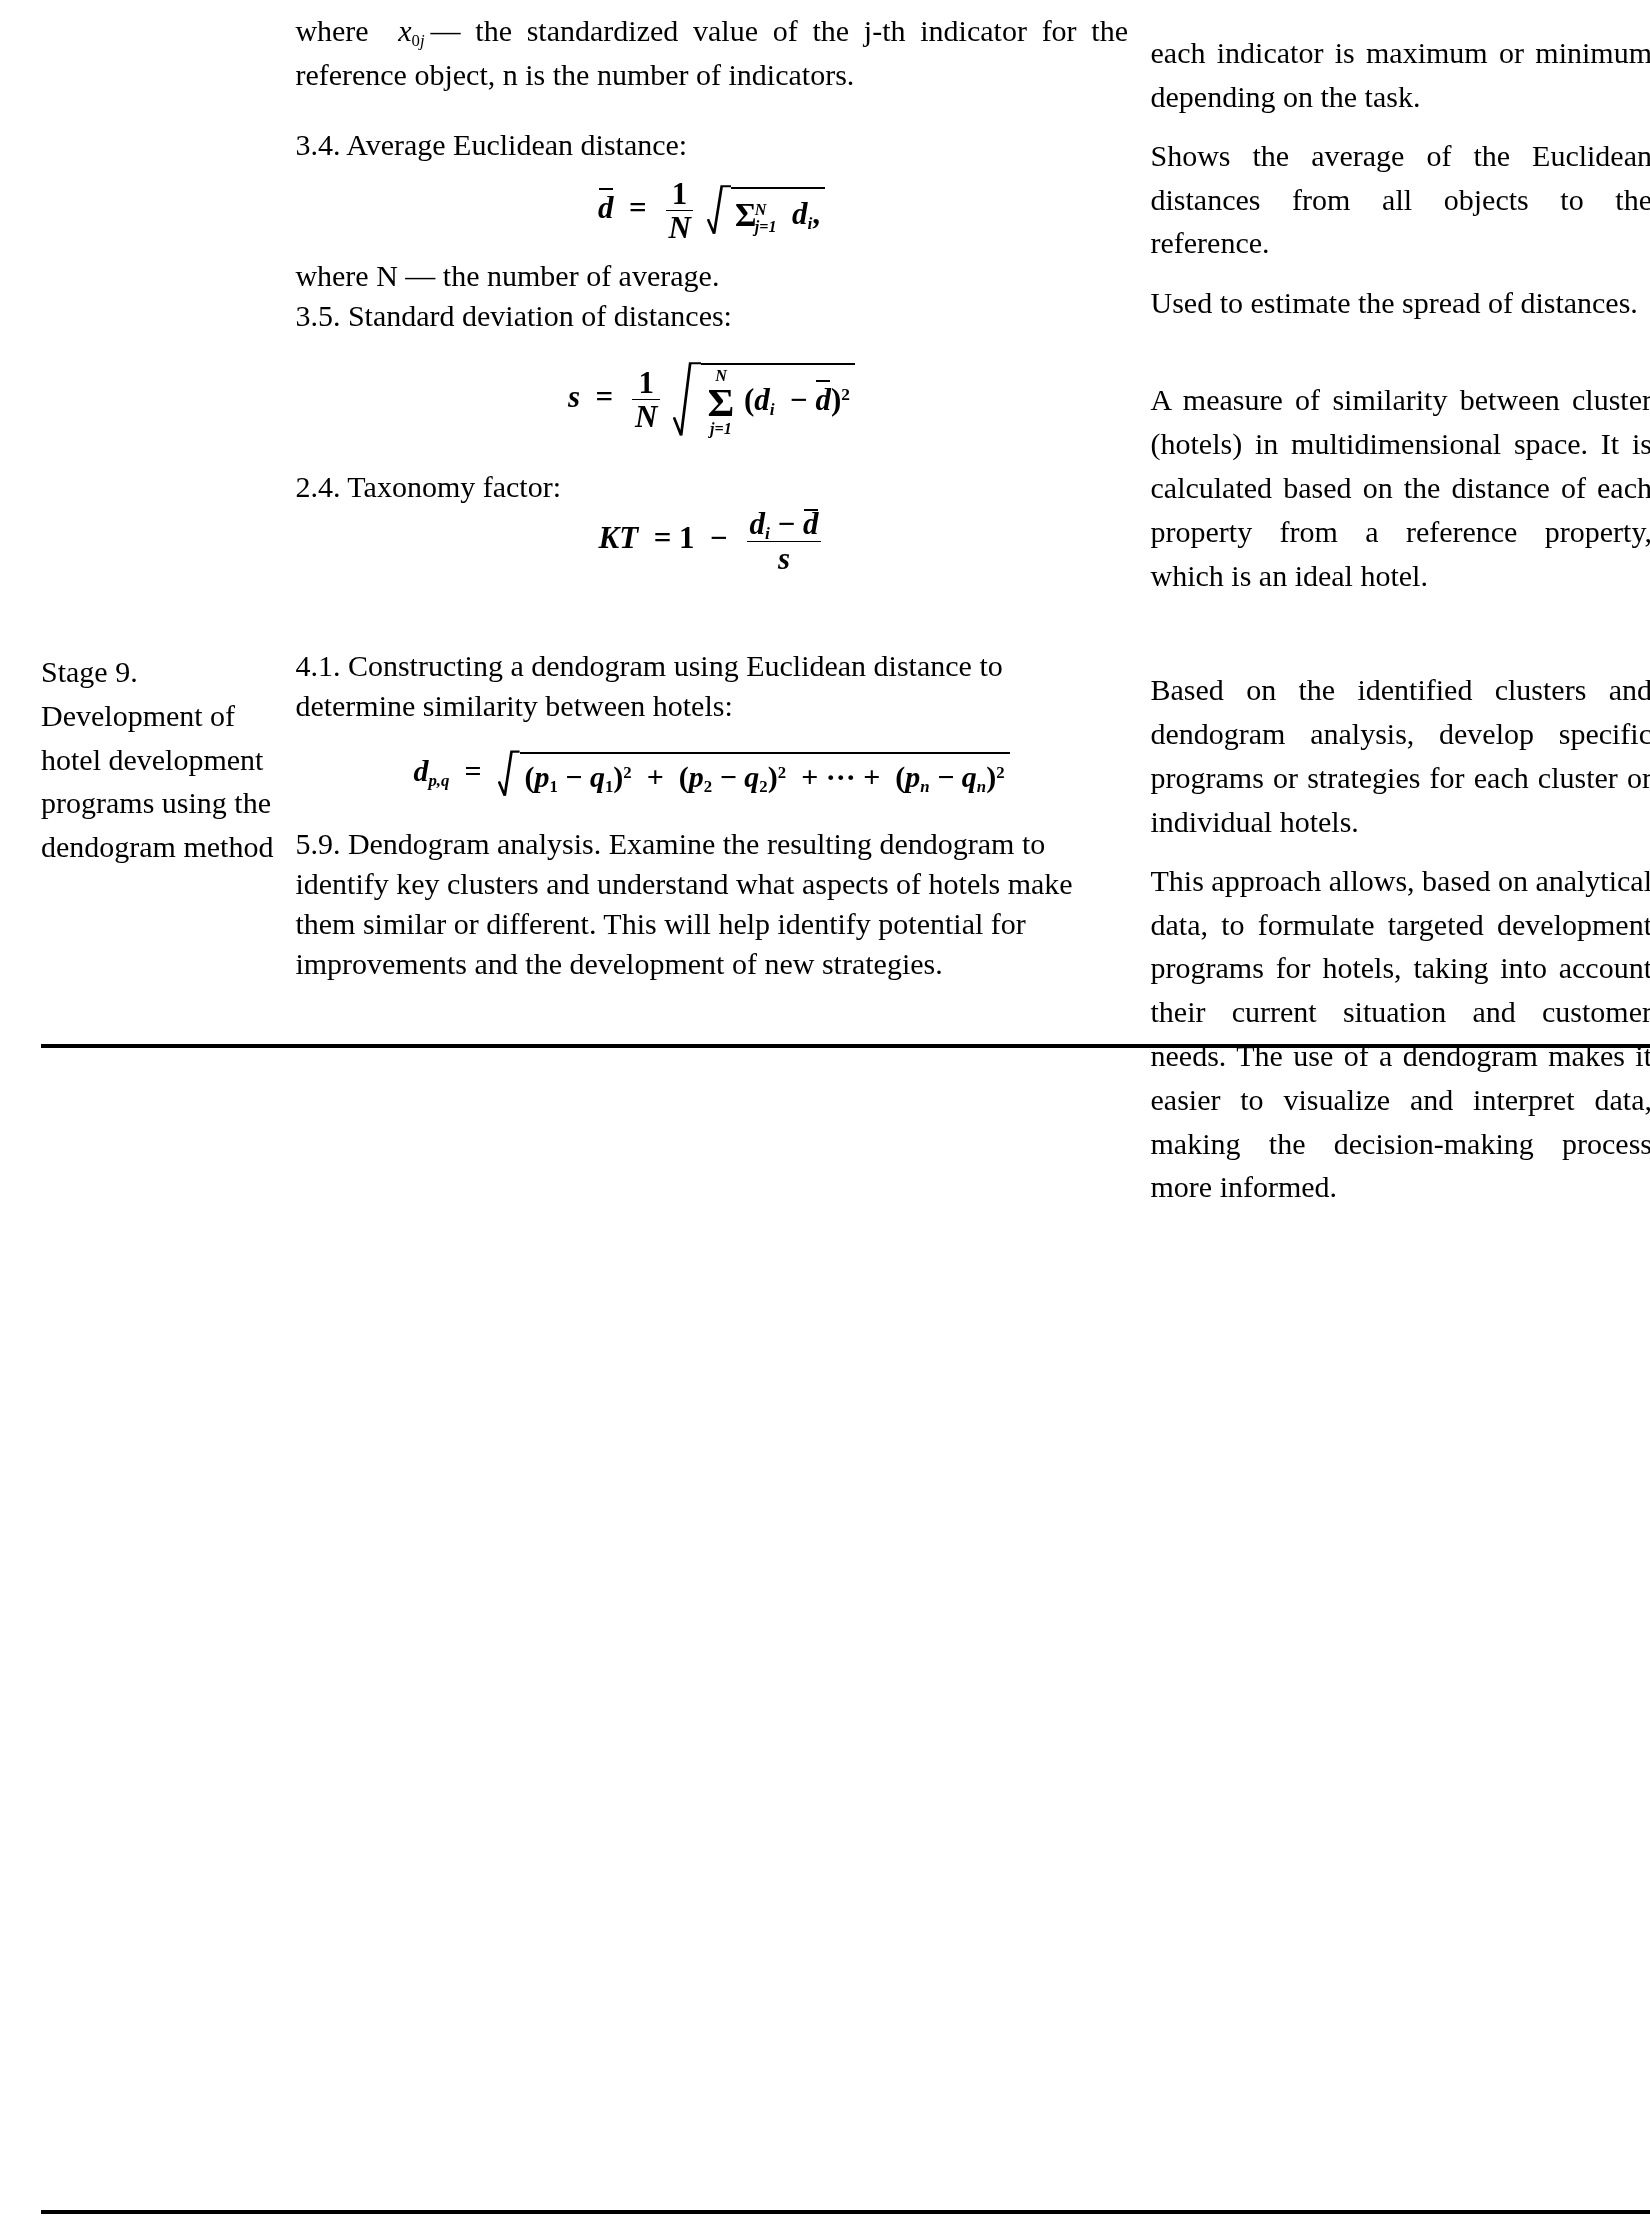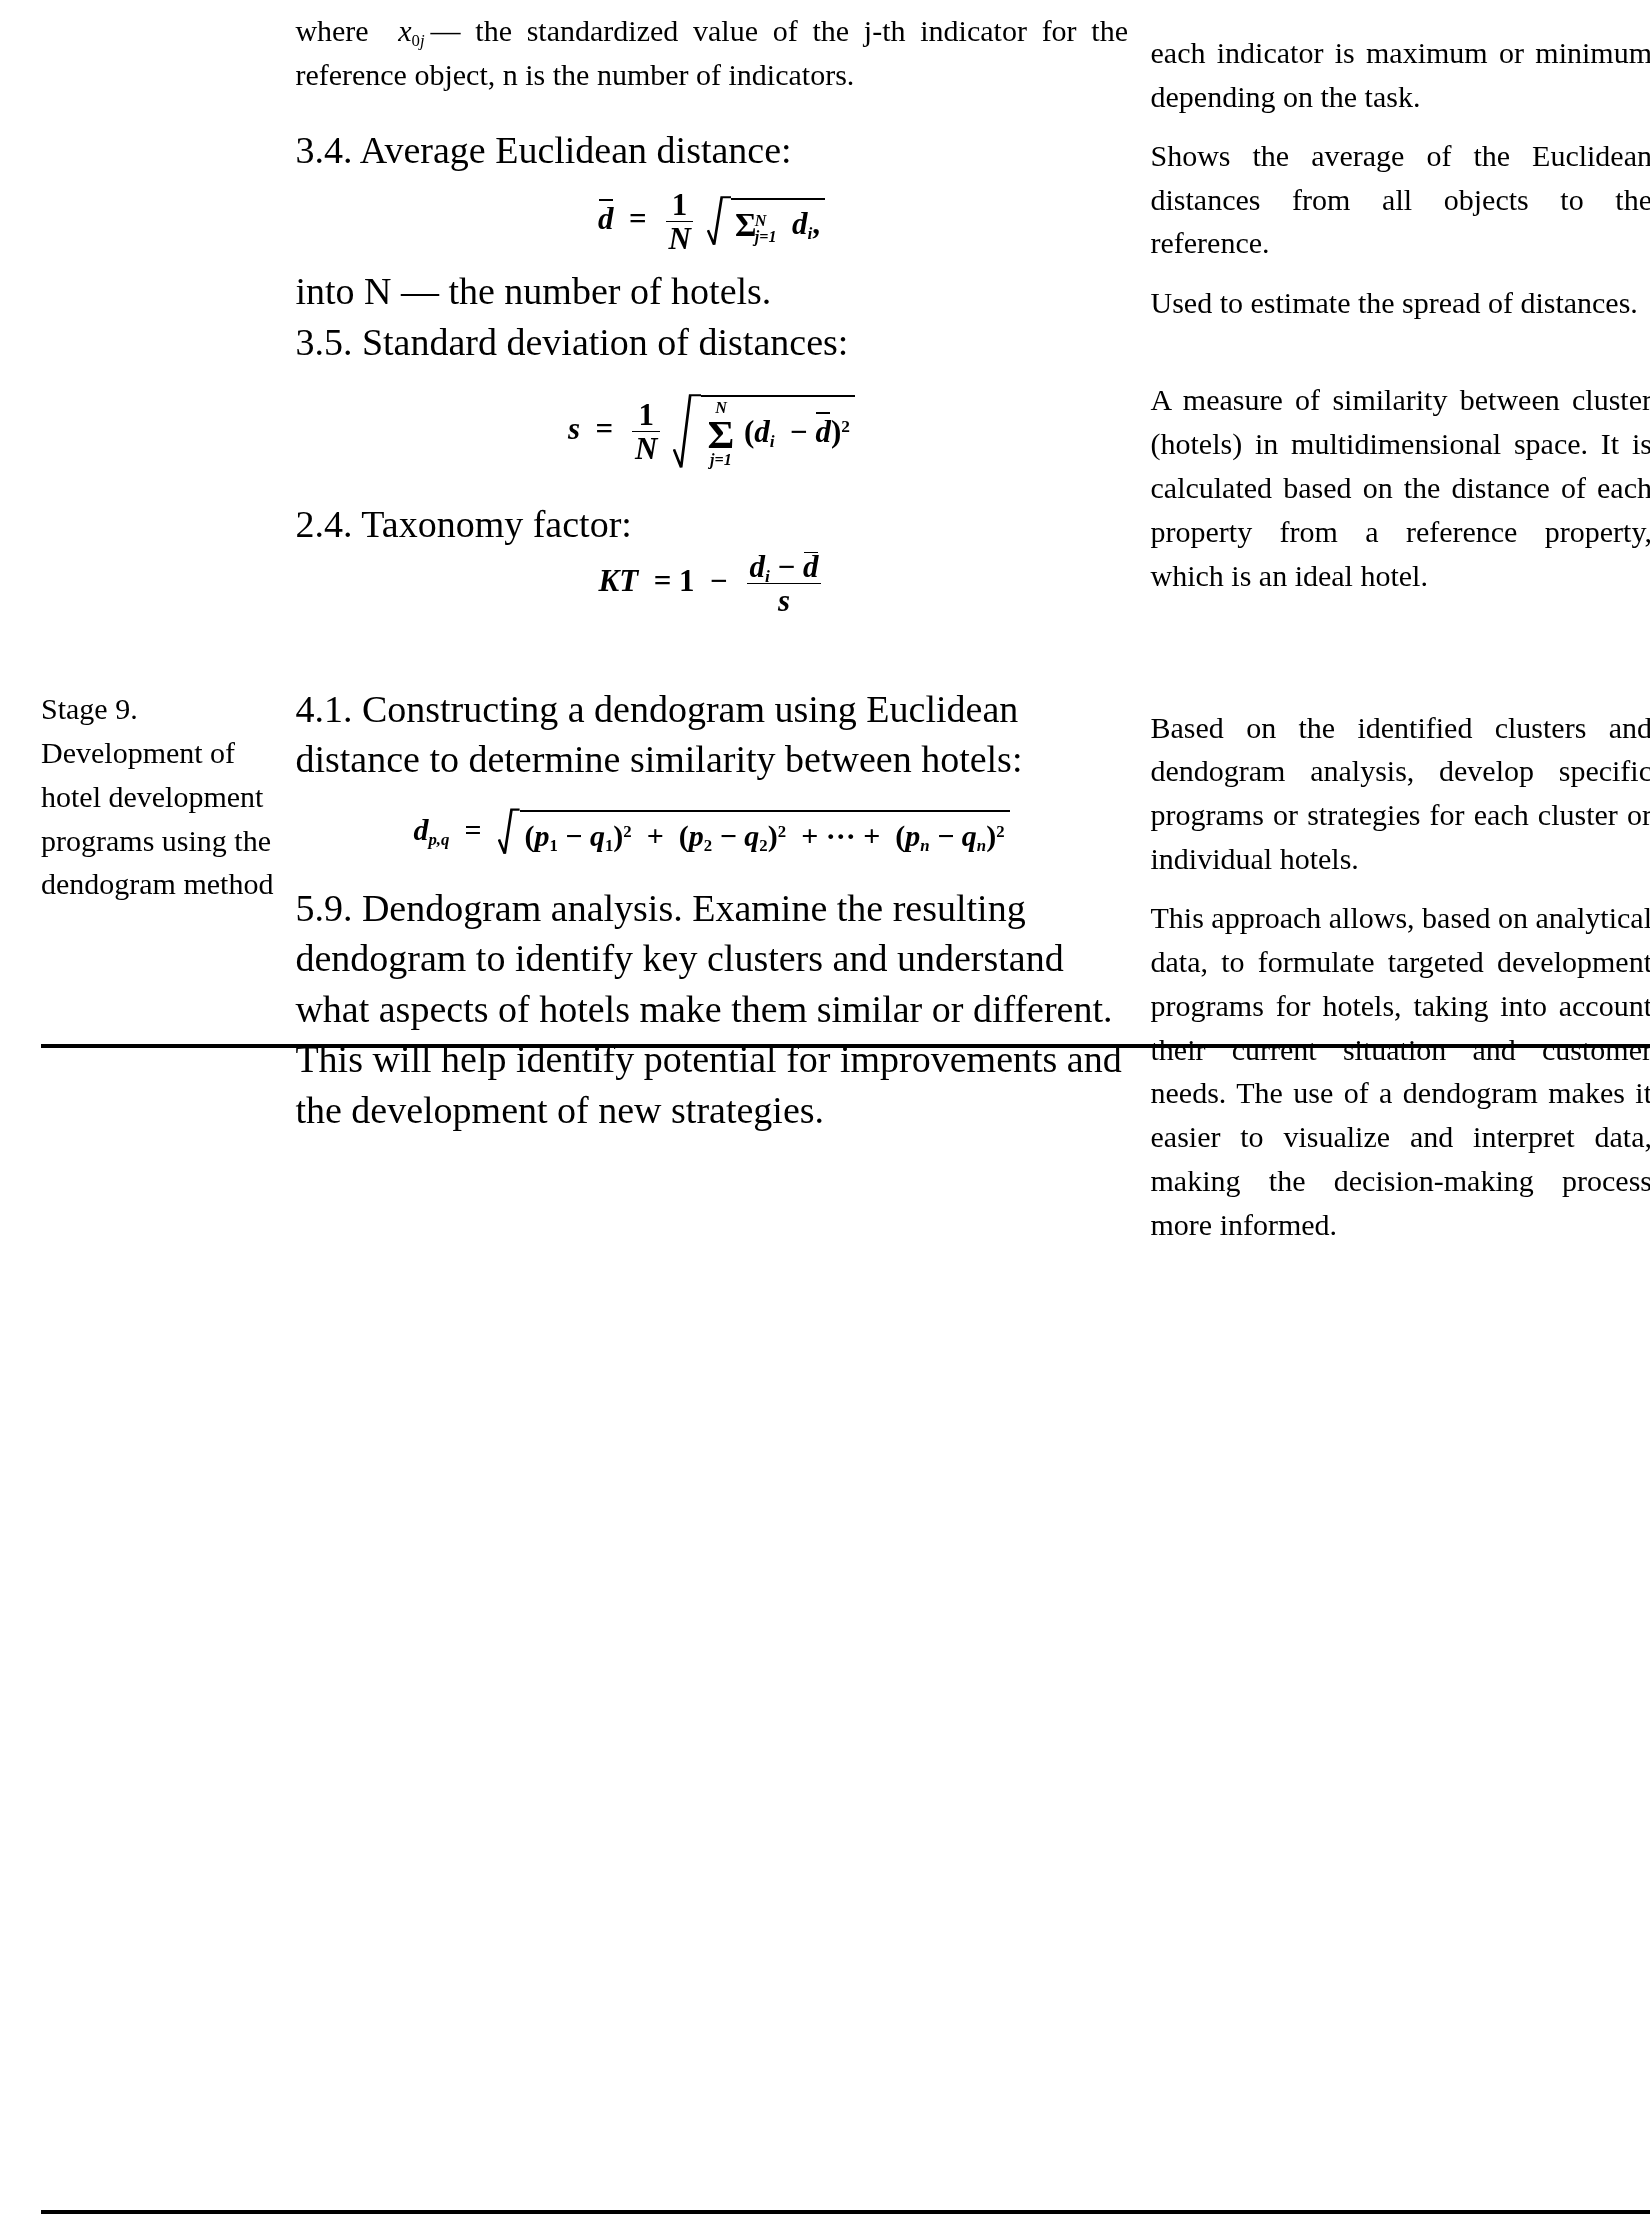--- a/index.html
+++ b/index.html
@@ -46,21 +46,21 @@
     left: 25px;
     width: 1611px;
     height: 4px;
     background: #000000;
   }
   .hrule.r1 { top: 1044px; }
   .hrule.r2 { top: 2210px; }
 
   
   .cell {
-    font-size: 38px;
+    font-size: 30px;
     line-height: 1.33;
   }
 
   .just {
     text-align: justify;
     text-align-last: left;
     line-height: 1.46;
     font-size: 30px;
   }
 
@@ -263,21 +263,21 @@
                 </span>
                 <span class="radbody">
                   <span class="sumin">
                     <span class="sg">Σ</span><span class="lims"><span>N</span><span>j=1</span></span>
                   </span>
                   <span class="mi">&nbsp;d</span><sub class="mi">i</sub><span class="up">,</span>
                 </span>
               </span>
             </div>
 
-            <div class="cell where">into N — the number of hotels.</div>
+            <div class="cell where">where N — the number of average.</div>
 
             <div class="cell">3.5. Standard deviation of distances:</div>
 
             <div class="math eqwrap eq-35">
               <span class="mi">s</span>
               <span class="up">&nbsp;=&nbsp;</span>
               <span class="frac"><span class="num mn">1</span><span class="den mi">N</span></span>
               <span class="rad" style="padding-left:28px;">
                 <span class="radsign" style="width:28px;">
                   <svg viewBox="0 0 62 230" preserveAspectRatio="none">

